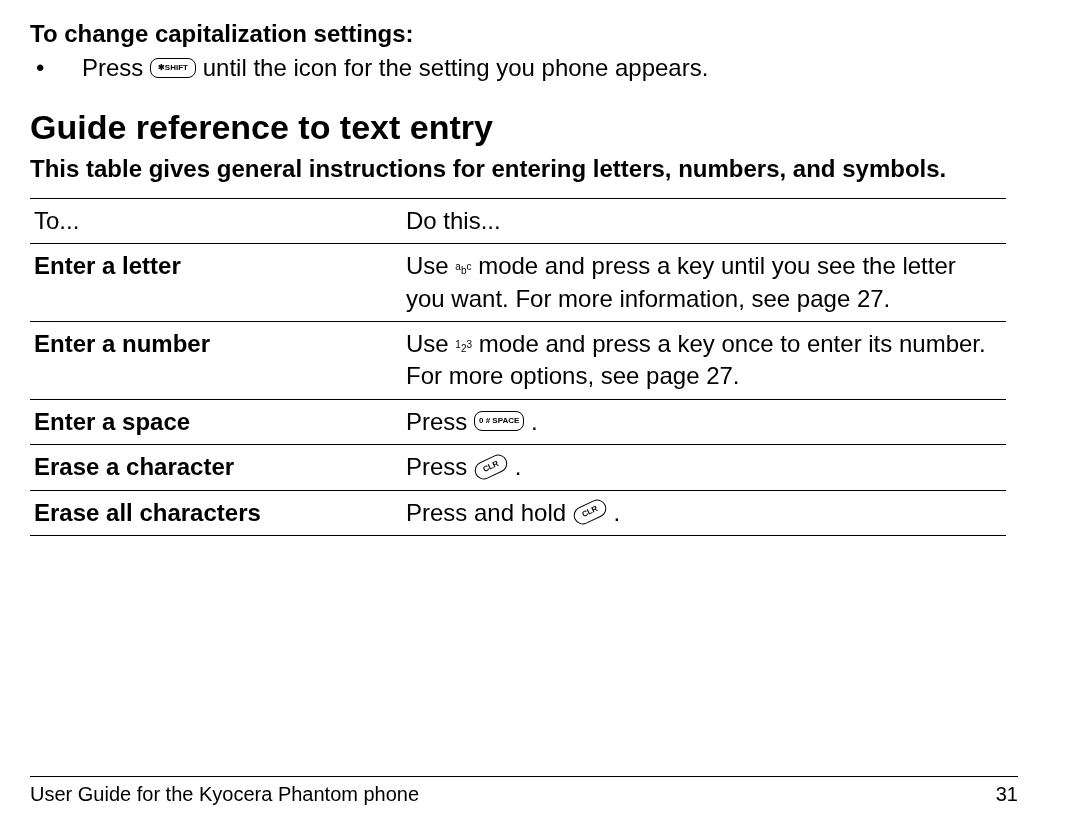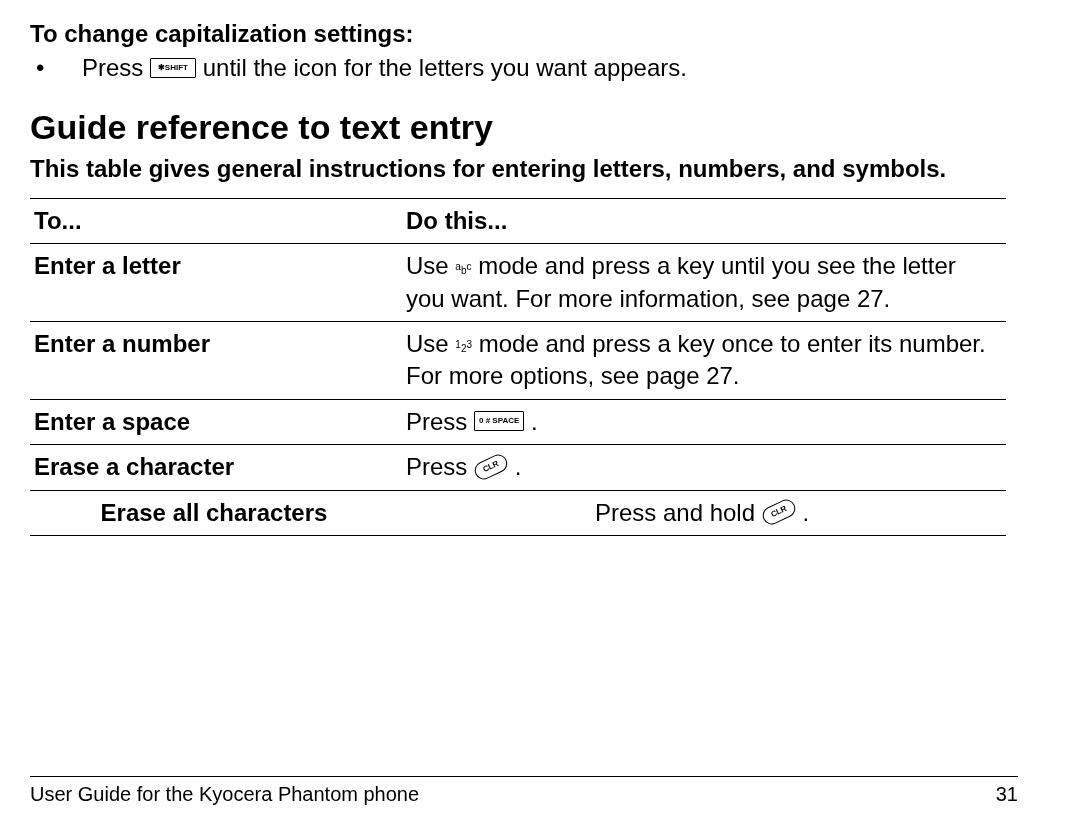--- a/index.html
+++ b/index.html
@@ -51,44 +51,43 @@
     line-height: 1.35;
   }
   table.ref th, table.ref td {
     text-align: left;
     vertical-align: top;
     padding: 6px 8px 6px 4px;
     border-top: 1px solid #000;
   }
   table.ref tr:last-child td {
     border-bottom: 1px solid #000;
-    text-align: center;
   }
   table.ref th {
-    font-weight: bold;
+    font-weight: normal;
   }
   table.ref td.to-col {
     font-weight: bold;
     width: 360px;
   }
   .mode-icon {
     font-size: 10px;
     letter-spacing: 0;
     position: relative;
     top: -2px;
   }
   .mode-icon .m1 { position: relative; top: -2px; }
   .mode-icon .m2 { position: relative; top: 2px; }
   .mode-icon .m3 { position: relative; top: -2px; }
   .key-icon {
     display: inline-flex;
     align-items: center;
     justify-content: center;
     border: 1.5px solid #000;
-    border-radius: 1px;
+    border-radius: 8px;
     height: 18px;
     min-width: 36px;
     padding: 0 4px;
     font-size: 8px;
     line-height: 1;
     font-weight: bold;
     vertical-align: middle;
     position: relative;
     top: -2px;
     background: #fff;
@@ -115,21 +114,21 @@
 <body>
 
 <div class="page">
 
   <p class="section-heading">To change capitalization settings:</p>
   <div class="bullet-row">
     <span class="bullet-dot">•</span>
     <span>
       <span>Press </span>
       <span class="key-icon">✱SHIFT</span>
-      <span> until the icon for the letters you want appears.</span>
+      <span> until the icon for the setting you phone appears.</span>
     </span>
   </div>
 
   <h2 class="main-heading">Guide reference to text entry</h2>
   <p class="body-text">This table gives general instructions for entering letters, numbers, and symbols.</p>
 
   <table class="ref">
     <tbody>
         <tr>
       <th>To...</th>

